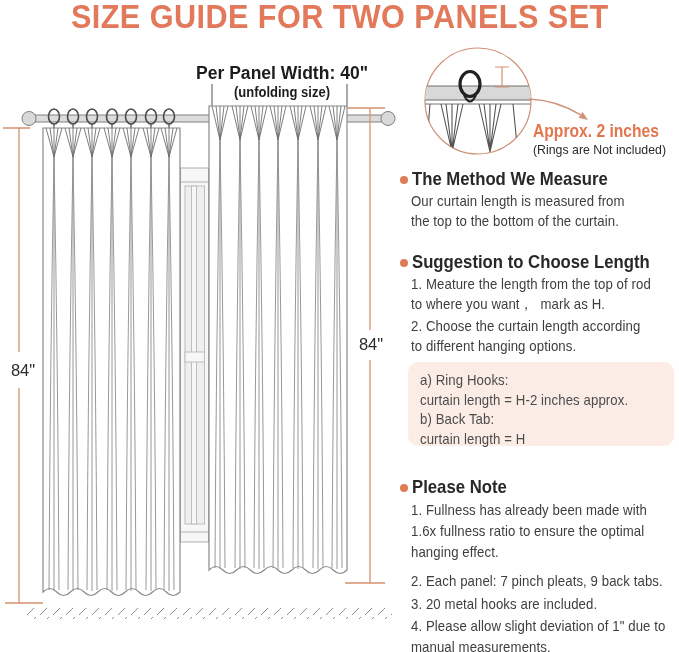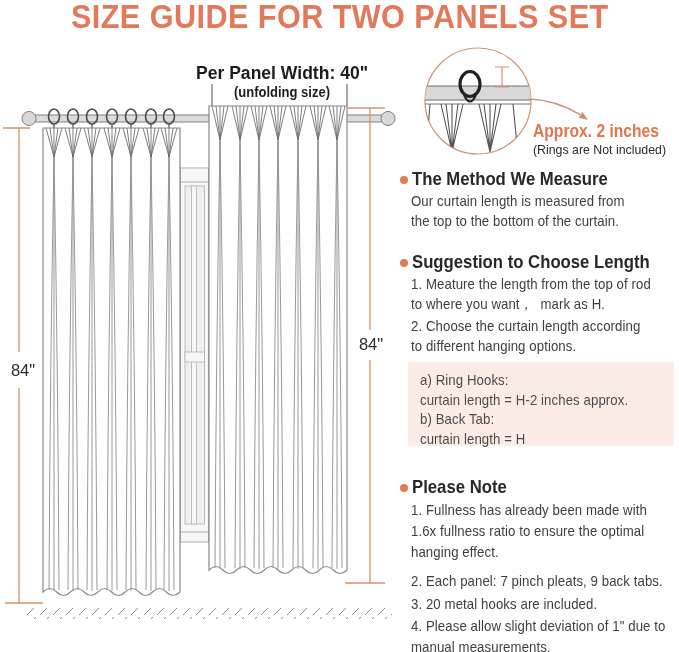--- a/index.html
+++ b/index.html
@@ -10,21 +10,21 @@
   #title span{display:inline-block;font-size:34px;font-weight:700;letter-spacing:.5px;
         color:#e2795b;transform:scaleX(.9);transform-origin:50% 0;white-space:pre;}
   
   .h2{position:absolute;left:412px;font-size:19px;line-height:22px;font-weight:700;
       color:#282828;white-space:pre;transform:scaleX(.88);transform-origin:0 0;}
   .dot{position:absolute;left:400px;width:8px;height:8px;border-radius:50%;background:#df7b55;}
   .para{position:absolute;left:411px;font-size:15px;line-height:19.5px;color:#3e3e3e;
       white-space:pre;transform:scaleX(.88);transform-origin:0 0;letter-spacing:.1px;}
   .para.note{line-height:21px;}
   #formula-box{position:absolute;left:408px;top:362px;width:266px;height:84px;
-      background:#fbede6;border-radius:2px;box-sizing:border-box;padding:8px 0 0 12px;}
+      background:#fbede6;border-radius:10px;box-sizing:border-box;padding:8px 0 0 12px;}
   #formula-box .txt{font-size:15px;line-height:19.5px;color:#4c4c4c;white-space:pre;
       transform:scaleX(.88);transform-origin:0 0;letter-spacing:.1px;}
   svg{position:absolute;left:0;top:0;}
   svg text{font-family:"Liberation Sans",sans-serif;}
 </style>
 </head>
 <body>
 
 <div id="page">
 

